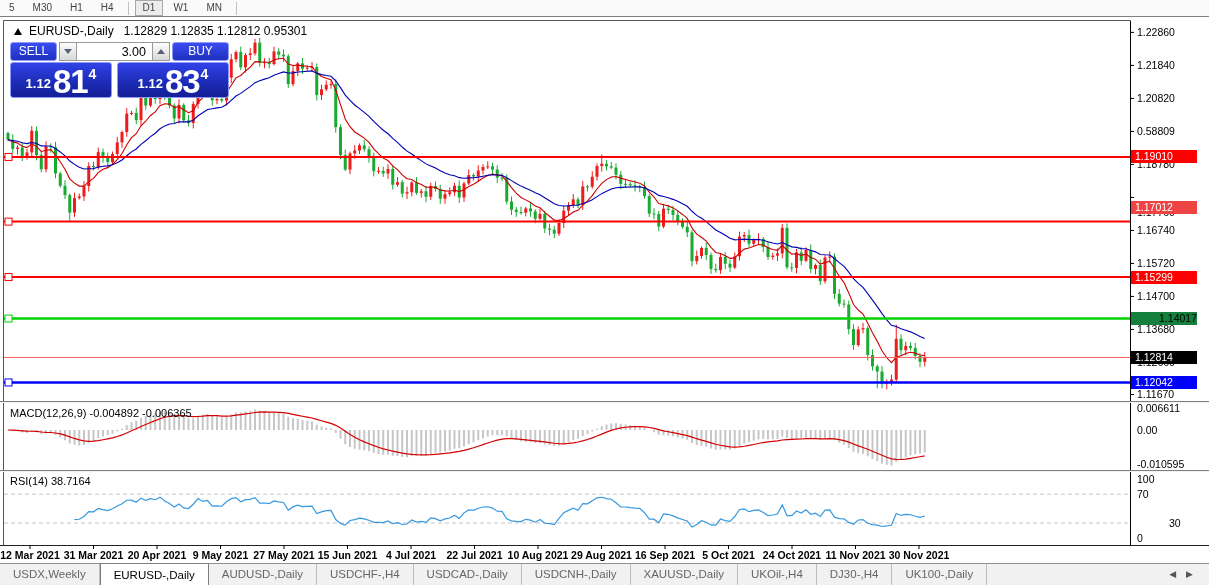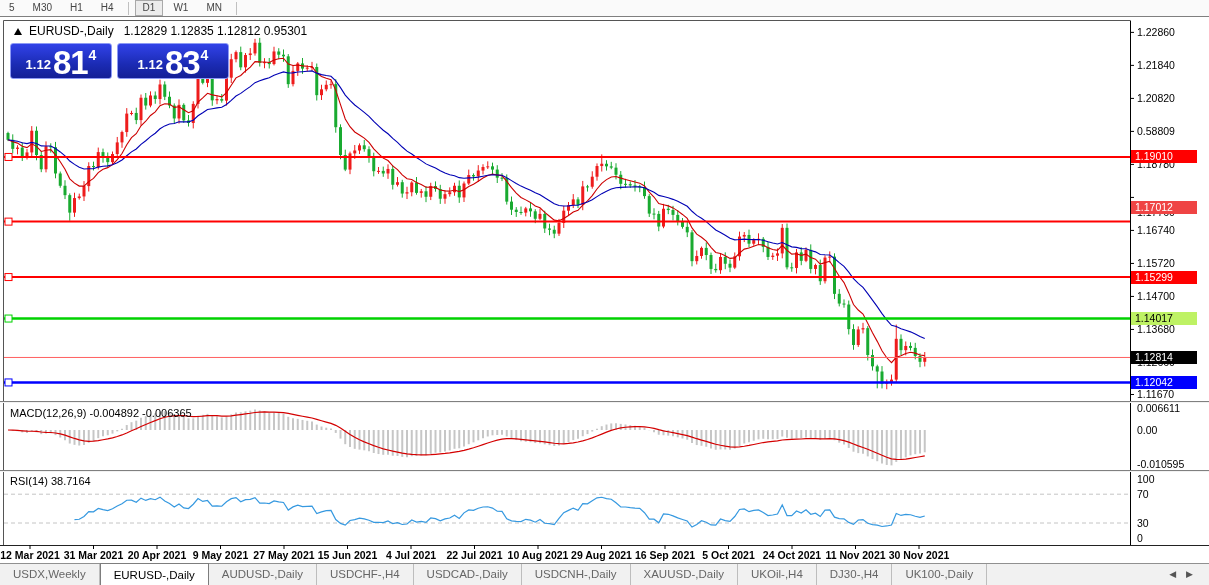--- a/index.html
+++ b/index.html
@@ -725,20 +725,31 @@
         <line x1="919" y1="528" x2="919" y2="532" stroke="#000" stroke-width="1"></line>
       </svg>
 
     <div class="chart-title">
       <span class="collapse-tri"></span>
       <span class="sym">EURUSD-,Daily</span>
       <span class="ohlc">1.12829 1.12835 1.12812 0.95301</span>
     </div>
 
     <div id="trade-panel">
+      <div class="tp-row1">
+        <div class="tp-sell">SELL</div>
+        <div class="tp-spin">
+          <span class="tri-down"></span>
+        </div>
+        <input class="tp-vol" readonly="" value="3.00" style="">
+        <div class="tp-spin">
+          <span class="tri-up"></span>
+        </div>
+        <div class="tp-buy">BUY</div>
+      </div>
       <div class="tp-row2">
         <div class="tp-price sell">
           <span class="pfx">1.12</span>
           <span class="big">81</span>
           <span class="sup">4</span>
         </div>
         <div class="tp-price buy">
           <span class="pfx">1.12</span>
           <span class="big">83</span>
           <span class="sup">4</span>
@@ -760,26 +771,26 @@
         <span class="ptick" style="top: 240.929px;">1.15720</span>
         <span class="ptick" style="top: 273.936px;">1.14700</span>
         <span class="ptick" style="top: 306.943px;">1.13680</span>
         <span class="ptick" style="top: 339.95px;">1.12660</span>
         <span class="ptick" style="top: 371.987px;">1.11670</span>
         <span class="ptick" style="top: 385.5px;">0.006611</span>
         <span class="ptick" style="top: 407.5px;">0.00</span>
         <span class="ptick" style="top: 441.5px;">-0.010595</span>
         <span class="ptick" style="top: 456.5px;">100</span>
         <span class="ptick" style="top: 471.7px;">70</span>
-        <span class="ptick" style="top: 500.5px;">30</span>
+        <span class="ptick" style="top: 500.5px; margin-left: 32px;">30</span>
         <span class="ptick" style="top: 515.5px;">0</span>
         <div class="badge" style="top: 133.464px; background: rgb(255, 0, 0); color: rgb(255, 255, 255);">1.19010</div>
         <div class="badge" style="top: 184px; background: #ef4444; color: rgb(255, 255, 255);">1.17012</div>
         <div class="badge" style="top: 253.552px; background: rgb(255, 0, 0); color: rgb(255, 255, 255);">1.15299</div>
-        <div class="badge" style="top: 295.038px; background: #bef264; color: rgb(0, 0, 0);">1.14017</div>
+        <div class="badge" style="top: 295.038px; background: #15803d; color: rgb(0, 0, 0); text-align: right;">1.14017</div>
         <div class="badge" style="top: 358.949px; background: rgb(0, 0, 255); color: rgb(255, 255, 255);">1.12042</div>
         <div class="badge" style="top: 333.967px; background: rgb(0, 0, 0); color: rgb(255, 255, 255);">1.12814</div>
       </div>
     <div id="date-axis">
         <span class="dlabel" style="left: 30px; top: 532px;">12 Mar 2021</span>
         <span class="dlabel" style="left: 93.5px; top: 532px;">31 Mar 2021</span>
         <span class="dlabel" style="left: 157px; top: 532px;">20 Apr 2021</span>
         <span class="dlabel" style="left: 220.5px; top: 532px;">9 May 2021</span>
         <span class="dlabel" style="left: 284px; top: 532px;">27 May 2021</span>
         <span class="dlabel" style="left: 347.5px; top: 532px; text-align: center;">15 Jun 2021</span>

